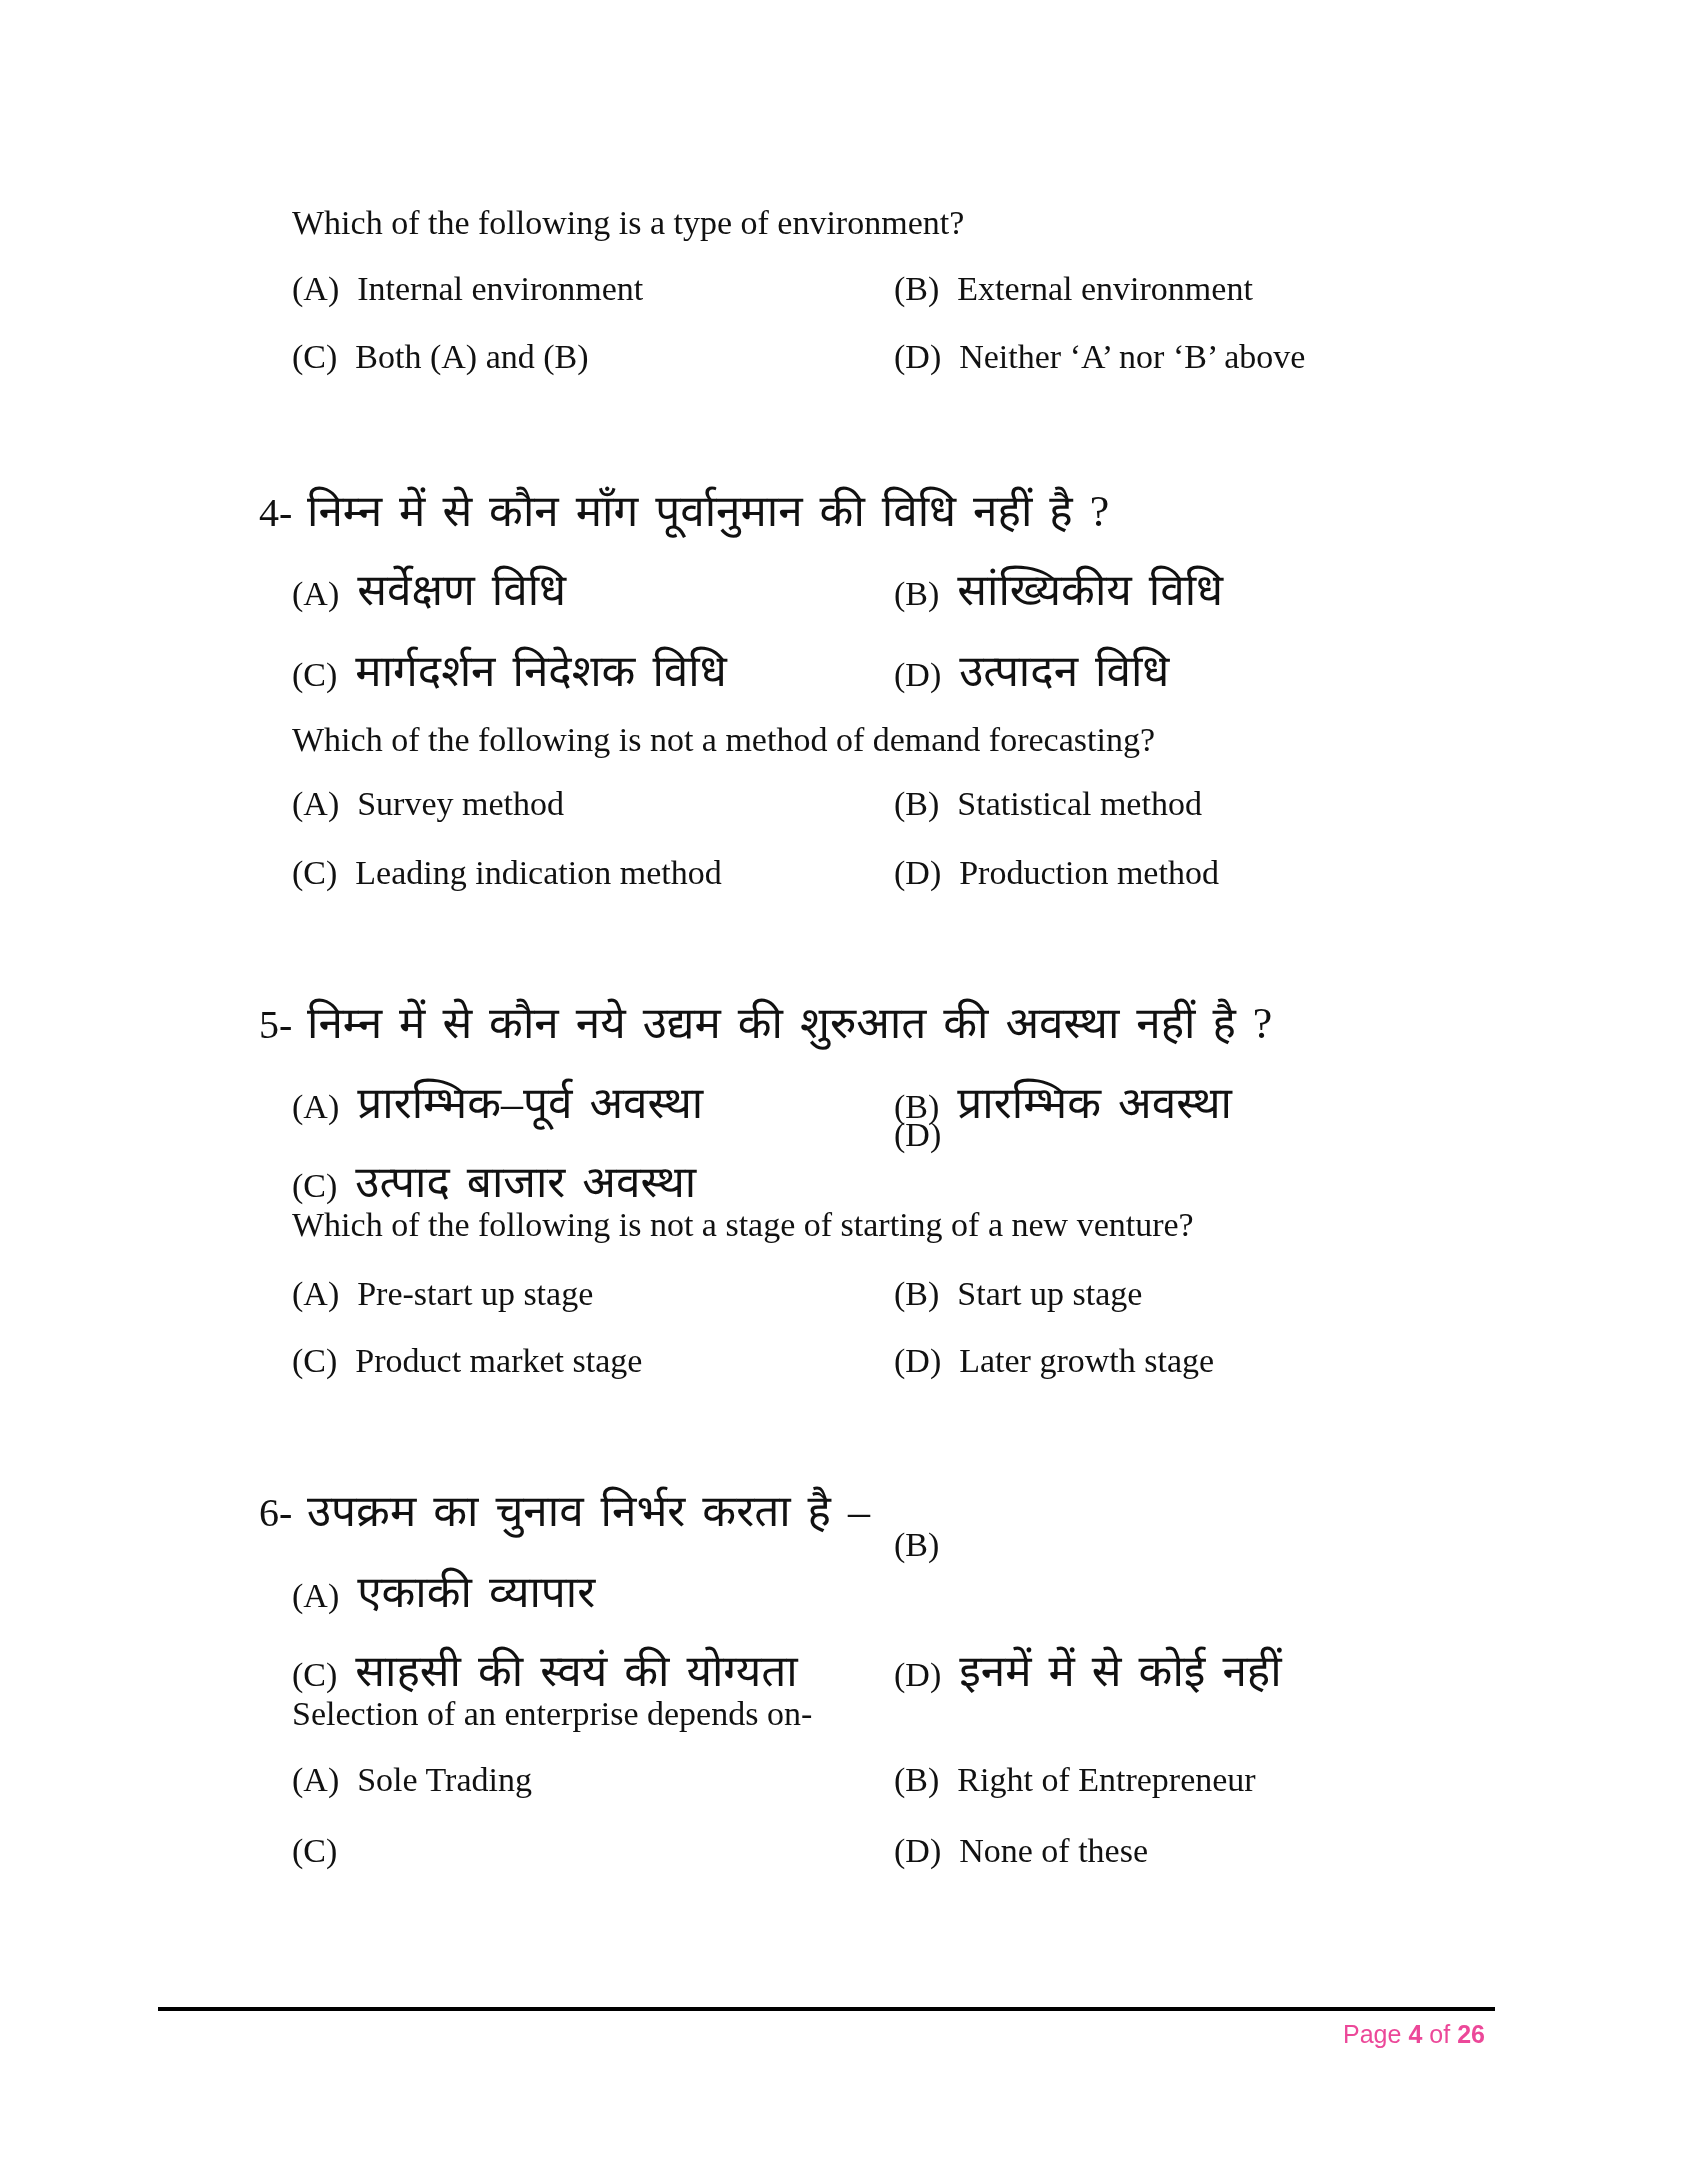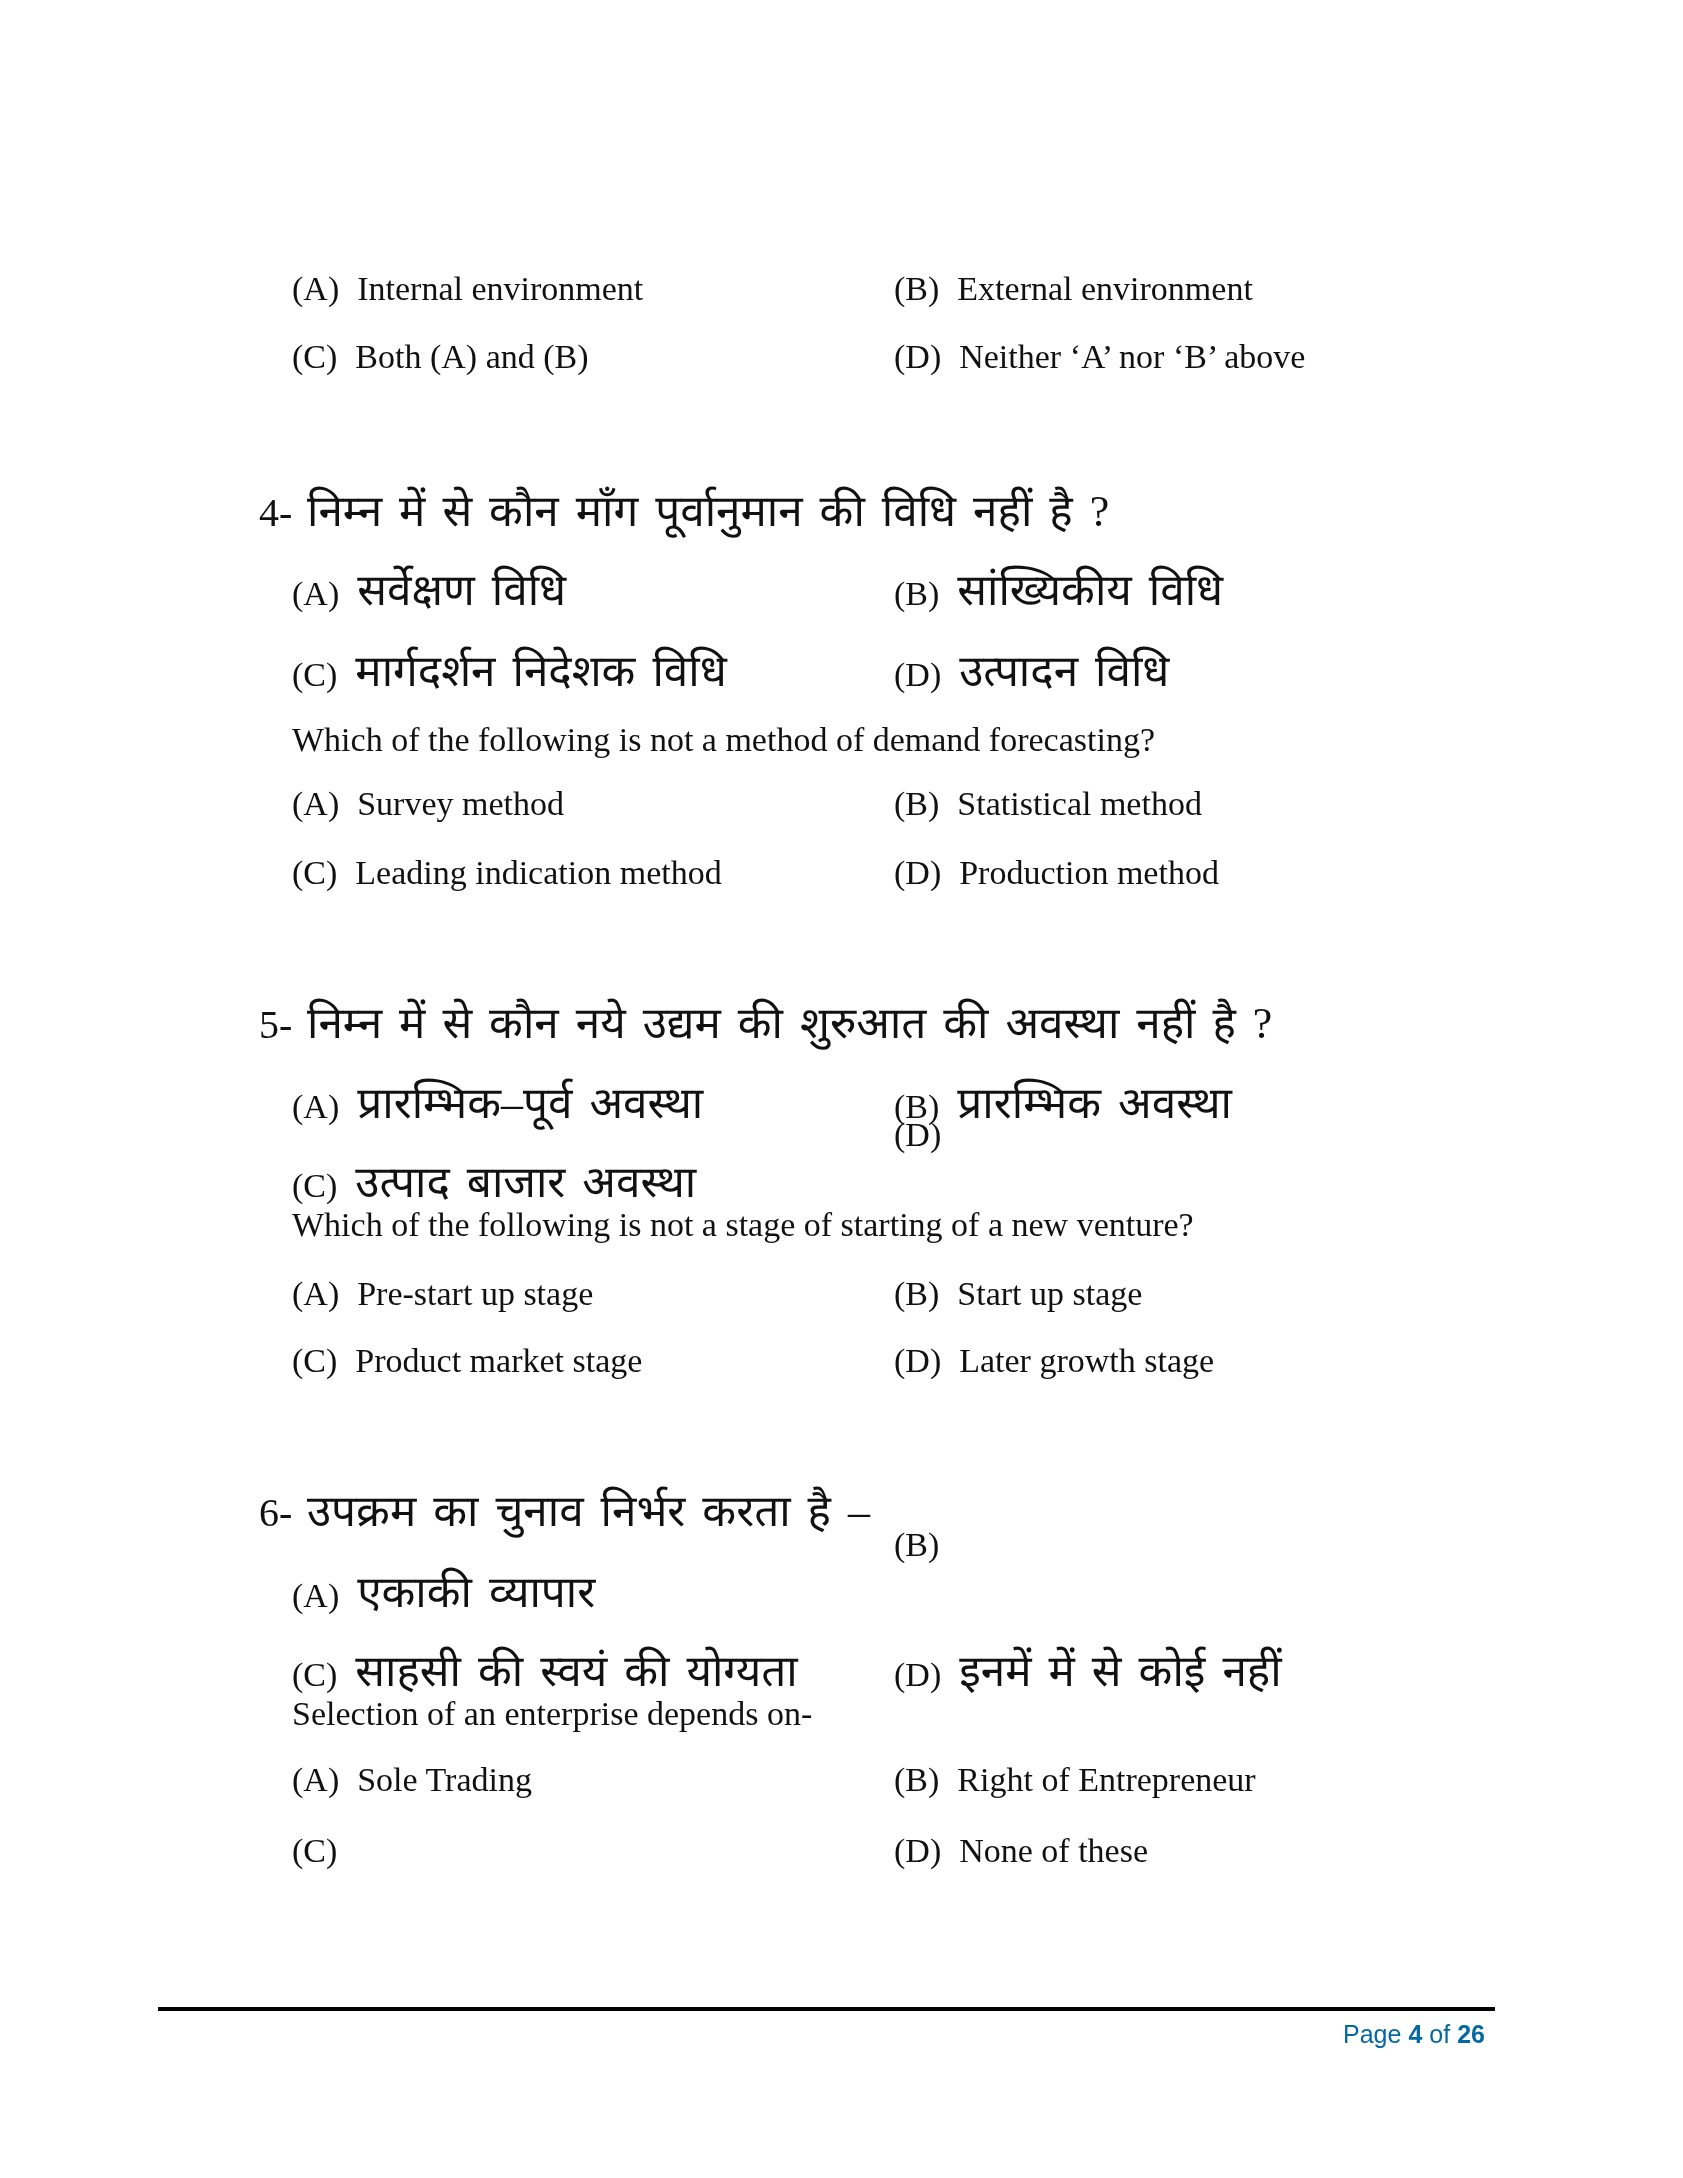--- a/index.html
+++ b/index.html
@@ -70,29 +70,32 @@
     background: #000000;
   }
   .page-num {
     position: absolute;
     top: 2020px;
     right: 198px;
     display: inline-flex;
     gap: 7px;
     font-family: "Liberation Sans", sans-serif;
     font-size: 25px;
-    color: #0369a1;
+    color: #ec4899;
   }
   .page-num .bold { font-weight: 700; }
 </style>
 </head>
 <body>
 
 <div class="page">
 
+  <div class="q-line no-num" style="top:203px">
+    <span class="t-en">Which of the following is a type of environment?</span>
+  </div>
   <div class="opt-row" style="top:269px">
     <div class="opt">
       <span class="lbl">(A)</span>
       <span class="t-en">Internal environment</span>
     </div>
     <div class="opt">
       <span class="lbl">(B)</span>
       <span class="t-en">External environment</span>
     </div>
   </div>

